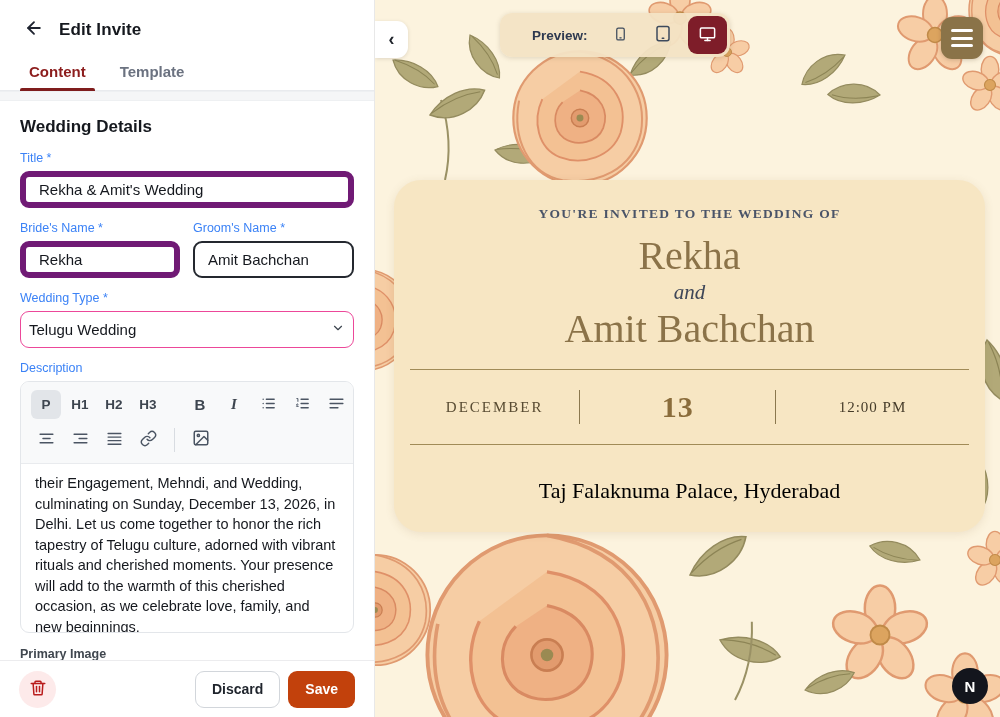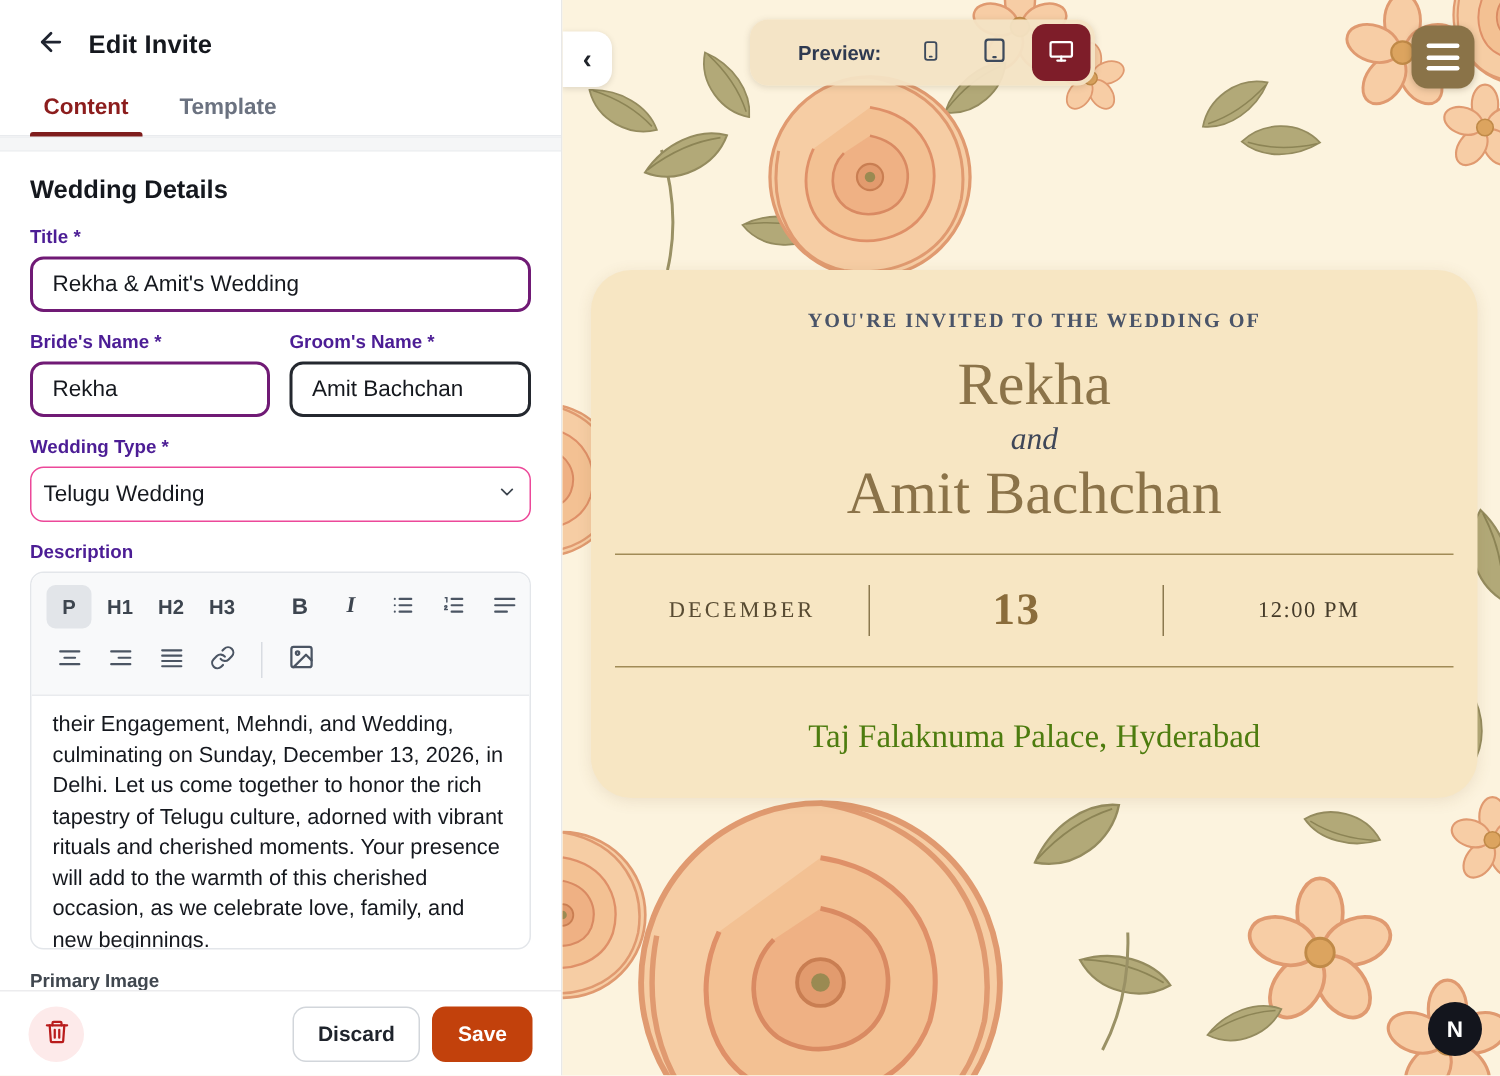--- a/index.html
+++ b/index.html
@@ -12,22 +12,22 @@
   .back-btn { background:none; border:none; cursor:pointer; display:flex; align-items:center; color:#1f2430; padding:2px; }
   .panel-title { font-size:17px; font-weight:700; color:#15181e; letter-spacing:.1px; }
   .tabs { display:flex; gap:30px; padding:4px 20px 0 27px; border-bottom:1px solid #e9ebee; }
   .tab { font-size:15px; font-weight:600; color:#6b7280; padding:6px 2px 10px 2px; border:none; background:none; cursor:pointer; position:relative; }
   .tab.active { color:#8c1d1d; }
   .tab.active::after { content:""; position:absolute; left:-7px; right:-7px; bottom:-1px; height:3px; background:#7f1d1d; border-radius:2px 2px 0 0; }
   .gray-sep { height:10px; background:#f5f6f7; border-top:1px solid #eef0f2; border-bottom:1px solid #eef0f2; }
 
   .form-scroll { flex:1; overflow:hidden; padding:16px 20px 0 20px; }
   .section-title { font-size:17px; font-weight:700; color:#15181e; margin-bottom:14px; }
-  .field-label { display:block; font-size:12.5px; font-weight:700; color:#4c1d95; margin:13px 0 6px 0; }
-  .text-input { width:100%; height:37px; border:2px solid #701a75; border-radius:9px; padding:0 13px; font-size:15px; color:#15181e; font-family:"Liberation Sans",sans-serif; background:#fff; outline:none; }
+  .field-label { display:block; font-size:12.5px; font-weight:400; color:#3b82f6; margin:13px 0 6px 0; }
+  .text-input { width:100%; height:37px; border:6px solid #701a75; border-radius:9px; padding:0 13px; font-size:15px; color:#15181e; font-family:"Liberation Sans",sans-serif; background:#fff; outline:none; }
   .text-input.focused { border:2px solid #24282f; }
   .two-col { display:grid; grid-template-columns:160px 1fr; column-gap:13px; }
   .two-col .col { min-width:0; }
   .select-box { width:100%; height:37px; border:1px solid #ec4899; border-radius:9px; padding:0 8px; font-size:15px; color:#15181e; display:flex; align-items:center; justify-content:space-between; cursor:pointer; background:#fff; }
 
   .editor-box { border:1px solid #e3e6ea; border-radius:9px; margin-top:5px; overflow:hidden; background:#fff; }
   .editor-toolbar { background:#f8f9fa; padding:8px 10px 9px 10px; border-bottom:1px solid #e9ebee; }
   .tb-row { display:flex; align-items:center; gap:4px; }
   .tb-row + .tb-row { margin-top:6px; }
   .tb-btn { min-width:30px; height:29px; padding:0 6px; border:none; background:none; border-radius:6px; font-family:"Liberation Sans",sans-serif; font-size:13.5px; font-weight:700; color:#3d454f; cursor:pointer; display:flex; align-items:center; justify-content:center; }
@@ -65,21 +65,21 @@
   .card-bride { font-size:40px; color:#8b7349; margin-top:11px; line-height:1.15; font-weight:400; }
   .card-and { font-size:21px; font-style:italic; color:#3f4758; margin-top:1px; }
   .card-groom { font-size:40px; color:#8b7349; margin-top:1px; line-height:1.15; font-weight:400; }
   .card-hr { border:none; border-top:1px solid #a18b57; margin:17px 0 0 0; }
   .card-meta { display:flex; align-items:center; height:74px; }
   .meta-cell { display:flex; align-items:center; justify-content:center; }
   .meta-month { flex:1.0; font-size:15px; letter-spacing:2px; color:#584b32; }
   .meta-day { flex:1.15; font-size:30px; font-weight:700; color:#8a6c3b; letter-spacing:1px; }
   .meta-time { flex:1.14; font-size:15px; letter-spacing:1px; color:#453b29;text-align:center; }
   .meta-div { width:1px; height:34px; background:#8b784e; }
-  .card-venue { font-size:22px; color:#4d7c0f; margin-top:33px; }
+  .card-venue { font-size:22px; color:#000000; margin-top:33px; }
 
   .watermark-badge { position:absolute; right:12px; bottom:13px; width:36px; height:36px; border-radius:50%; background:#13151d; color:#fff; border:none; display:flex; align-items:center; justify-content:center; font-size:15px; font-weight:600; cursor:pointer; z-index:6; font-family:"Liberation Sans",sans-serif; }
 </style>
 </head>
 <body>
 
 <div class="left-panel">
 
   <div class="panel-header">
     <button class="back-btn">

